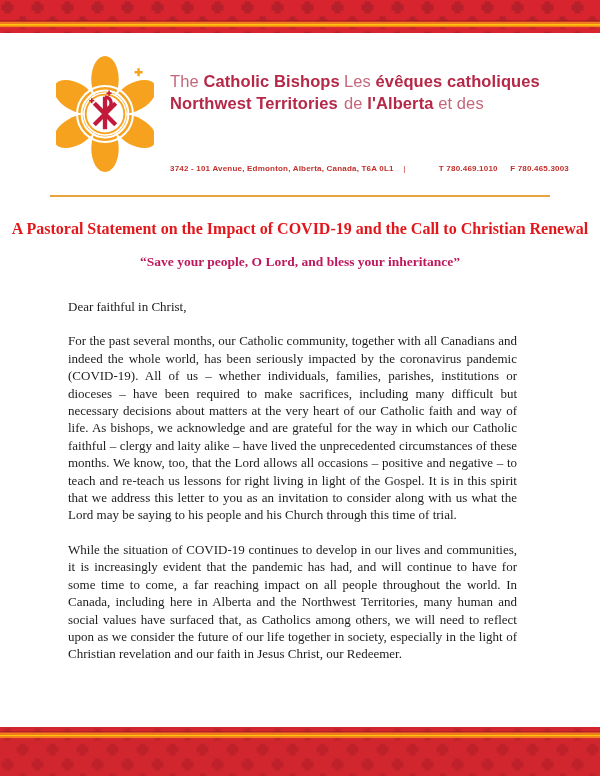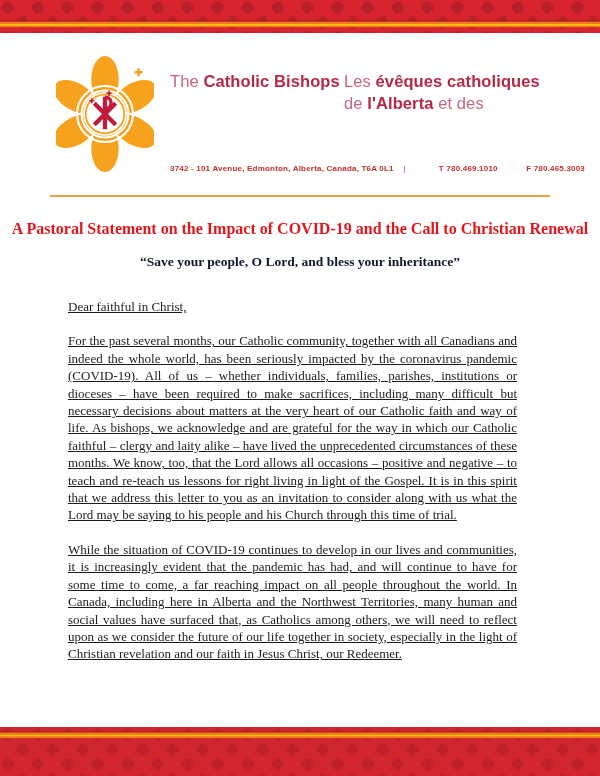--- a/index.html
+++ b/index.html
@@ -15,35 +15,35 @@
   .logo{position:absolute;left:56px;top:55px;width:98px;height:118px;}
   .org{position:absolute;top:70px;font-size:16.5px;line-height:22px;
        color:#C4677B;font-weight:400;letter-spacing:.1px;}
   .org .b{font-weight:700;color:#B52847;}
   .org-en{left:170px;}
   .org-fr{left:344px;}
   .address{position:absolute;left:170px;top:164px;font-size:8px;line-height:10px;
            color:#C2302C;font-weight:700;letter-spacing:.2px;}
   .address .sep{margin:0 7px;color:#C2302C;font-weight:400;}
   .address .ph{margin-left:24px;}
-  .address .fx{margin-left:26px;}
+  .address .fx{margin-left:10px;}
   .gold-rule{position:absolute;left:50px;right:50px;top:195px;height:2px;
              background:#E7A33C;border:none;margin:0;}
 
   
   .title{position:absolute;left:0;right:0;top:221px;margin:0;text-align:center;
          font-family:"Liberation Serif",serif;font-weight:700;font-size:16px;
          line-height:16px;color:#E3171B;}
   .quote{position:absolute;left:0;right:0;top:254px;margin:0;text-align:center;
          font-family:"Liberation Serif",serif;font-weight:700;font-size:13.5px;
-         line-height:16px;color:#0f172a;}
+         line-height:16px;color:#be185d;}
   .letter-body{position:absolute;left:68px;top:298px;width:464px;
                font-family:"Liberation Serif",serif;font-size:13px;
                line-height:17.4px;color:#1C1C1C;text-align:justify;}
-  .letter-body p{margin:0 15px 17px 0;text-decoration:underline;}
+  .letter-body p{margin:0 15px 17px 0;}
   .salutation{text-align:left;}
 </style>
 </head>
 <body>
 
 <div class="page">
 
   <svg class="band band-top" width="600" height="33" viewBox="0 0 600 33" aria-hidden="true">
     <defs>
       <pattern id="crossTop" width="30" height="30" patternUnits="userSpaceOnUse">
@@ -82,20 +82,21 @@
       <path d="M-10.5,-10.5 L10.5,10.5"></path>
       <path d="M-10.5,10.5 L10.5,-10.5"></path>
       <path d="M-15.5,-13 h5 M-13,-15.5 v5" stroke-width="1.5"></path>
       <path d="M1.5,-20.5 h5 M4,-23 v5" stroke-width="1.5"></path>
     </g>
     <path d="M29,-41 h8 M33,-45 v8" stroke="#F6A21E" stroke-width="2.4"></path>
   </svg>
 
   <div class="org org-en">
     <div><span>The </span><span class="b">Catholic Bishops</span></div>
+    <div><span class="b">Northwest Territories</span></div>
   </div>
 
   <div class="org org-fr">
     <div><span>Les </span><span class="b">évêques catholiques</span></div>
     <div><span>de </span><span class="b">l'Alberta</span><span> et des</span></div>
   </div>
 
   <div class="address">
     <span>3742 - 101 Avenue, Edmonton, Alberta, Canada, T6A 0L1</span>
     <span class="sep">|</span>

